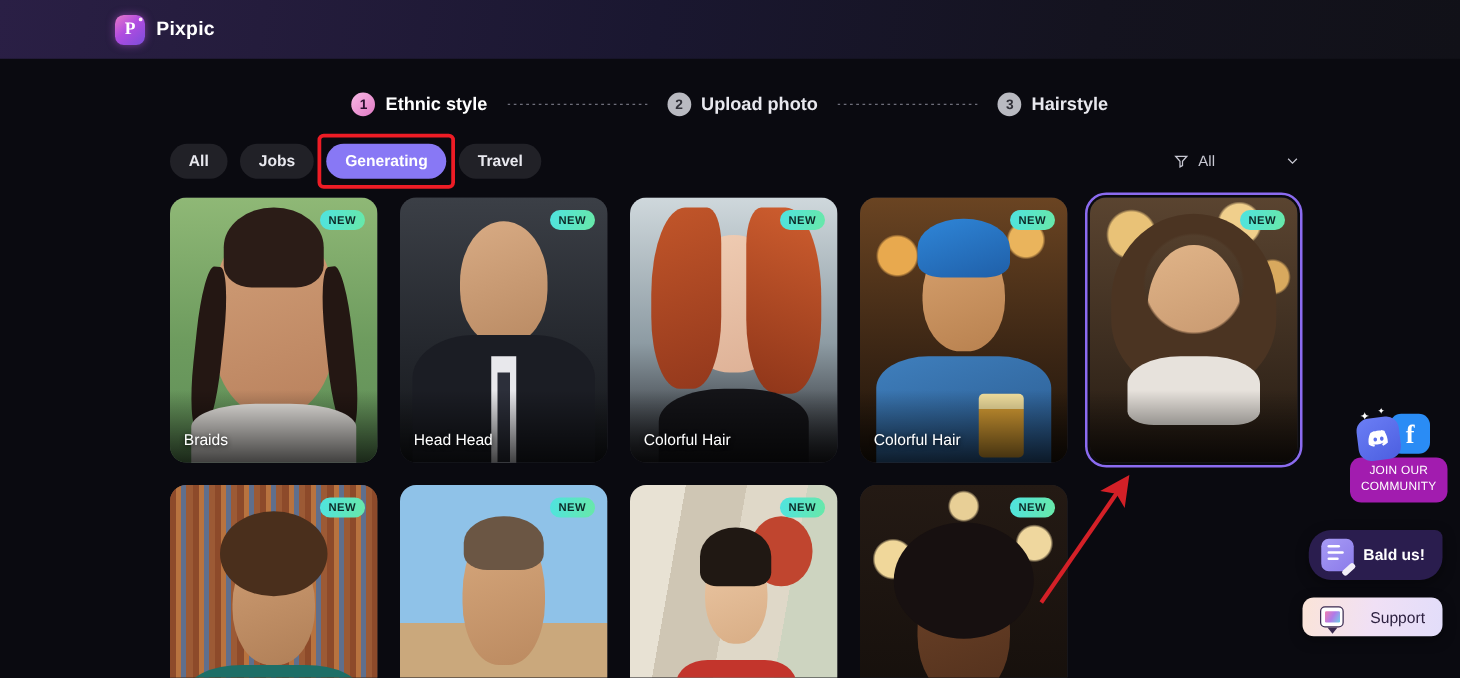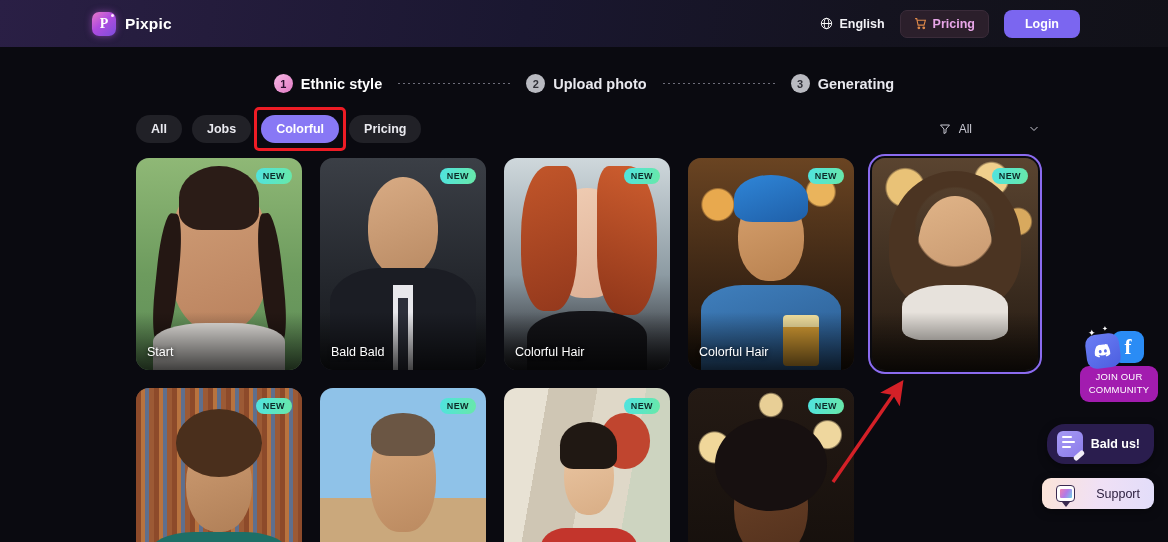--- a/index.html
+++ b/index.html
@@ -211,81 +211,60 @@
 </style>
 </head>
 <body>
 
 <div class="header">
   <div class="brand">
     <div class="brand-logo">P</div>
     <div class="brand-name">Pixpic</div>
   </div>
 
-  <div class="header-right">
-    <div class="lang">
-      <svg class="globe" viewBox="0 0 24 24" fill="none" stroke="#fff" stroke-width="1.8">
-        <circle cx="12" cy="12" r="9.5"></circle>
-          <ellipse cx="12" cy="12" rx="4.2" ry="9.5"></ellipse>
-          <line x1="2.5" y1="12" x2="21.5" y2="12"></line>
-      </svg>
-      <span>English</span>
-    </div>
-
-    <div class="btn-pricing">
-      <svg class="cart" viewBox="0 0 24 24" fill="none" stroke="#e08a4a" stroke-width="2">
-        <path d="M2 3h3l2.5 12h11L21 6H6"></path>
-          <circle cx="9" cy="20" r="1.6" fill="#e08a4a"></circle>
-          <circle cx="18" cy="20" r="1.6" fill="#e08a4a"></circle>
-      </svg>
-      <span>Pricing</span>
-    </div>
-
-    <div class="btn-login">Login</div>
-  </div>
 </div>
 
 <div class="steps">
   <div class="step">
     <div class="step-num">1</div>
     <div class="step-label">Ethnic style</div>
   </div>
   <div class="dots"></div>
   <div class="step inactive">
     <div class="step-num">2</div>
     <div class="step-label">Upload photo</div>
   </div>
   <div class="dots"></div>
   <div class="step inactive">
     <div class="step-num">3</div>
-    <div class="step-label">Generating</div>
+    <div class="step-label">Hairstyle</div>
   </div>
 </div>
 
 <div class="filterbar">
   <div class="tabs">
 
     <div class="tab">
       <span>All</span>
     </div>
 
 
     <div class="tab">
       <span>Jobs</span>
     </div>
 
     <div class="tab-wrap">
       <div class="tab active">
-        <span>Colorful</span>
+        <span>Generating</span>
       </div>
       <div class="annot-box"></div>
     </div>
 
     <div class="tab">
-      <span>Pricing</span>
+      <span>Travel</span>
     </div>
 
   </div>
 
   <div class="filter-right">
     <div class="filter-sel">
       <svg class="funnel" viewBox="0 0 24 24" fill="none" stroke="#c8c8d2" stroke-width="2">
         <path d="M3 4h18l-7 8v7l-4 2v-9z"></path>
       </svg>
       <span>All</span>
@@ -301,33 +280,33 @@
   <div class="card">
     <div class="ph" style="background:linear-gradient(to bottom,#8fb876,#6d9b5e 55%,#5f8e58)">
       <div style="position:absolute;left:20%;top:8%;width:60%;height:74%;border-radius:50% 50% 44% 44%;background:linear-gradient(160deg,#d2a079,#b9815d)"></div>
       <div style="position:absolute;left:26%;top:4%;width:48%;height:30%;border-radius:50% 50% 28% 28%;background:#2b1c17"></div>
       <div style="position:absolute;left:12%;top:26%;width:13%;height:62%;border-radius:40%;background:#241713;transform:rotate(6deg)"></div>
       <div style="position:absolute;right:12%;top:26%;width:13%;height:62%;border-radius:40%;background:#241713;transform:rotate(-6deg)"></div>
       <div style="position:absolute;left:10%;bottom:0;width:80%;height:22%;border-radius:40% 40% 0 0;background:#e9e6e2"></div>
     </div>
     <div class="card-shade"></div>
     <div class="badge-new">NEW</div>
-    <div class="card-label">Start</div>
+    <div class="card-label">Braids</div>
   </div>
 
   <div class="card">
     <div class="ph" style="background:linear-gradient(to bottom,#3b3f46,#23262c 60%,#15171b)">
       <div style="position:absolute;left:29%;top:9%;width:42%;height:46%;border-radius:50% 50% 44% 44%;background:linear-gradient(160deg,#d8ab84,#b98a63)"></div>
       <div style="position:absolute;left:6%;bottom:0;width:88%;height:48%;border-radius:34% 34% 0 0;background:#1b1d24"></div>
       <div style="position:absolute;left:44%;bottom:0;width:12%;height:40%;background:#e8e8ec"></div>
       <div style="position:absolute;left:47%;bottom:0;width:6%;height:34%;background:#2c2f3a"></div>
     </div>
     <div class="card-shade"></div>
     <div class="badge-new">NEW</div>
-    <div class="card-label">Bald Bald</div>
+    <div class="card-label">Head Head</div>
   </div>
 
   <div class="card">
     <div class="ph" style="background:linear-gradient(to bottom,#cfd8dc,#8d9ba3 55%,#1d1d22)">
       <div style="position:absolute;left:24%;top:14%;width:52%;height:52%;border-radius:50% 50% 46% 46%;background:linear-gradient(160deg,#f0cdb4,#ddb095)"></div>
       <div style="position:absolute;left:10%;top:4%;width:34%;height:68%;border-radius:48% 20% 40% 40%;background:linear-gradient(160deg,#c2562a,#93381c)"></div>
       <div style="position:absolute;right:8%;top:4%;width:36%;height:70%;border-radius:20% 48% 40% 40%;background:linear-gradient(200deg,#cf5e2f,#8e3519)"></div>
       <div style="position:absolute;left:14%;bottom:0;width:72%;height:28%;border-radius:44% 44% 0 0;background:#141418"></div>
     </div>
     <div class="card-shade"></div>

